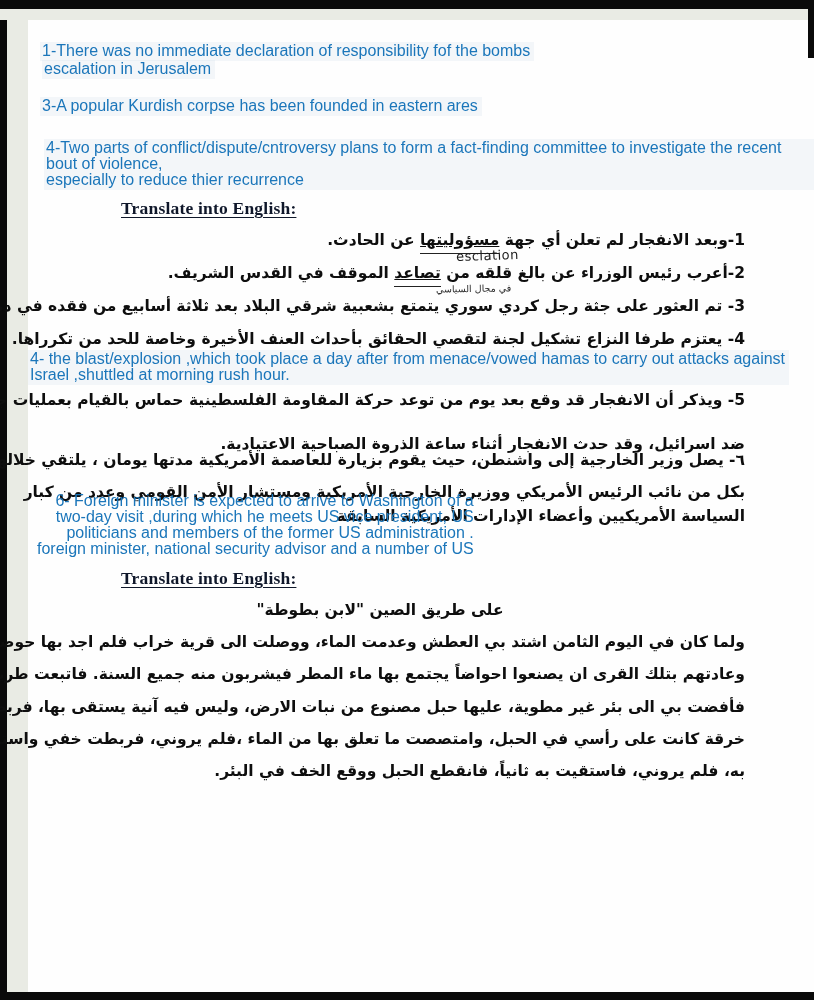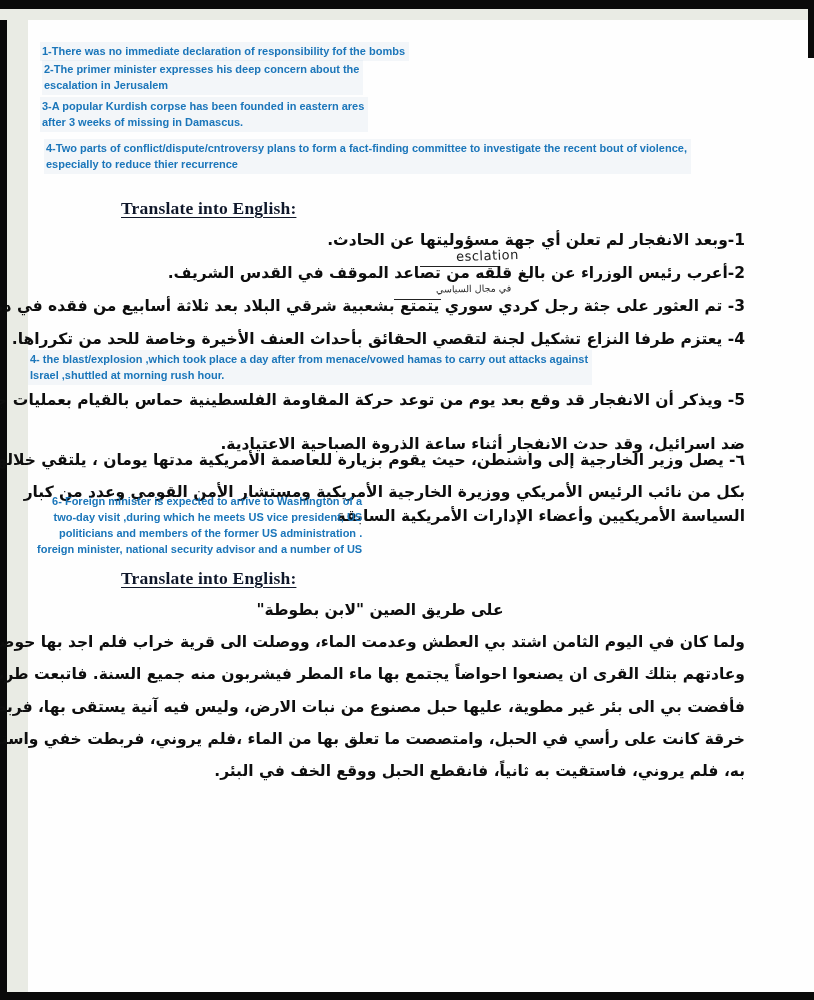--- a/index.html
+++ b/index.html
@@ -11,33 +11,33 @@
   
   .bar-top{left:0;top:0;width:814px;height:9px;background:#0a0a0a;}
   .bar-bottom{left:0;top:992px;width:814px;height:8px;background:#0a0a0a;}
   .strip-left{left:0;top:0;width:7px;height:1000px;background:#0a0a0a;}
   .strip-right{left:808px;top:0;width:6px;height:58px;background:#0a0a0a;}
   .gray-top{left:0;top:9px;width:814px;height:11px;background:#e9ebe4;}
   .gray-left{left:7px;top:9px;width:21px;height:983px;background:#e9ebe4;}
   .paper{left:28px;top:20px;width:786px;height:972px;background:#fefefe;}
   
   .blue-note{
-    color:#1b76ba;font-size:11px;line-height:16px;
-    background:rgba(205,218,230,0.22);padding:1px 4px 2px 2px;width:max-content;max-width:770px;font-weight:bold;
+    color:#1b76ba;font-size:16px;line-height:16px;
+    background:rgba(205,218,230,0.22);padding:1px 4px 2px 2px;width:max-content;max-width:770px;
   }
   .heading{
     font-family:"Liberation Serif",serif;font-weight:bold;font-size:17.5px;color:#0f172a;
     text-decoration:underline;text-underline-offset:3px;letter-spacing:0.2px;
   }
   .ar{
     direction:rtl;unicode-bidi:embed;text-align:right;
     font-family:"DejaVu Sans",sans-serif;font-weight:bold;
     font-size:15.5px;color:#0e0e0e;white-space:nowrap;
   }
-  .ar-underline{border-bottom:1.5px solid #222;padding-bottom:17px;}
+  .ar-underline{border-bottom:1.5px solid #222;padding-bottom:4px;text-decoration:underline;}
   .hand-en{
     font-family:"DejaVu Sans",sans-serif;font-size:13px;color:#1c1c1c;
     transform:rotate(-2deg);letter-spacing:0.5px;
   }
   .hand-ar{
     direction:rtl;font-family:"DejaVu Sans",sans-serif;font-size:9.5px;color:#2a2a2a;
     transform:rotate(-1deg);
   }
   .story-title{text-align:center;white-space:nowrap;}
 </style>
@@ -49,26 +49,24 @@
 <div class="abs bar-bottom"></div>
 <div class="abs strip-left"></div>
 <div class="abs gray-top"></div>
 <div class="abs gray-left"></div>
 <div class="abs strip-right"></div>
 
 <div class="abs blue-note" style="left:40px;top:42px;">
   <div>1-There was no immediate declaration of responsibility fof the bombs</div>
 </div>
 <div class="abs blue-note" style="left:42px;top:60px;">
-  <div>2-The primer minister expresses his deep concern about the</div>
   <div>escalation in Jerusalem</div>
 </div>
 <div class="abs blue-note" style="left:40px;top:97px;">
   <div>3-A popular Kurdish corpse has been founded in eastern ares</div>
-  <div>after 3 weeks of missing in Damascus.</div>
 </div>
 <div class="abs blue-note" style="left:44px;top:139px;">
   <div>4-Two parts of conflict/dispute/cntroversy plans to form a fact-finding committee to investigate the recent bout of violence,</div>
   <div>especially to reduce thier recurrence</div>
 </div>
 
 <div class="abs heading" style="left:121px;top:198px;">Translate into English:</div>
 
 <div class="abs ar" style="right:69px;top:231px;"><span>1-وبعد الانفجار لم تعلن أي جهة </span><span class="ar-underline">مسؤوليتها</span><span> عن الحادث.</span></div>
 

